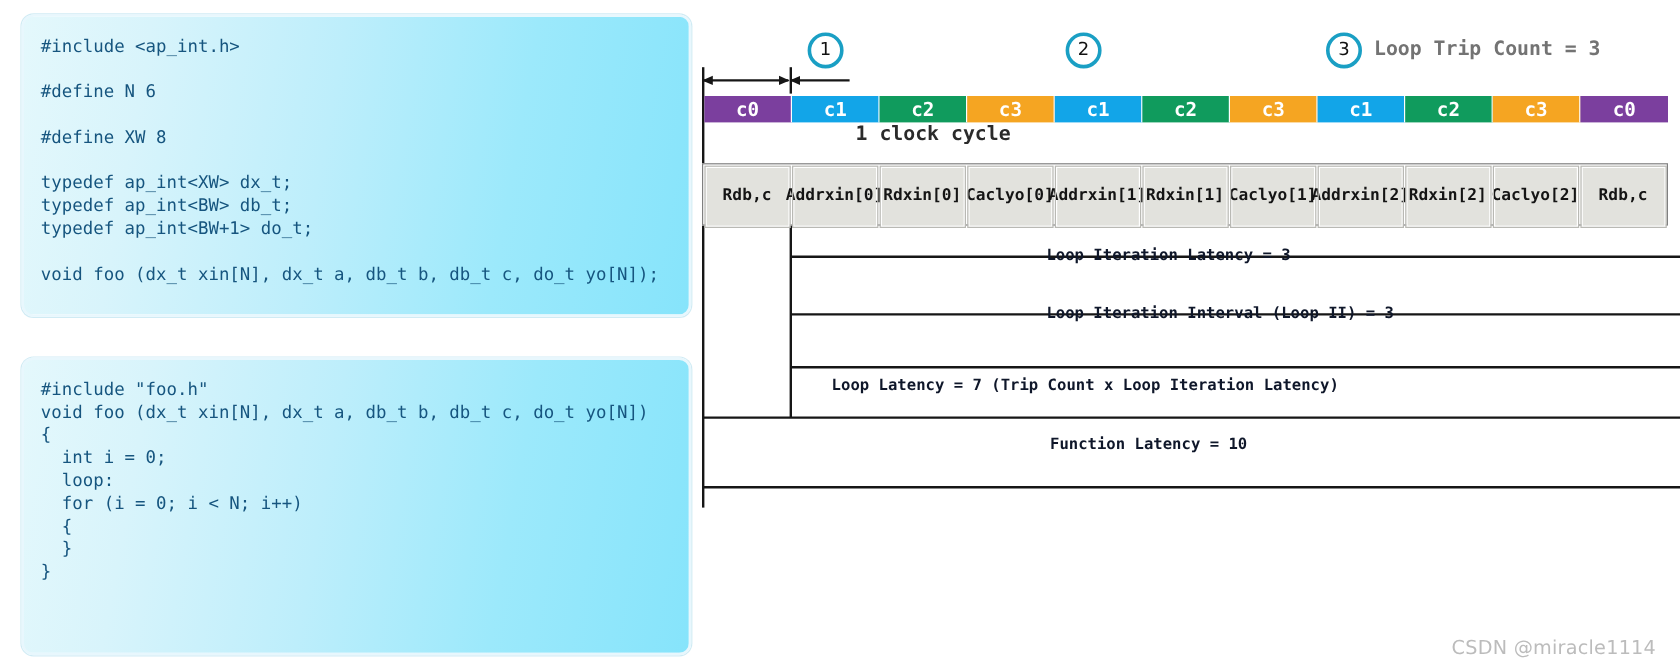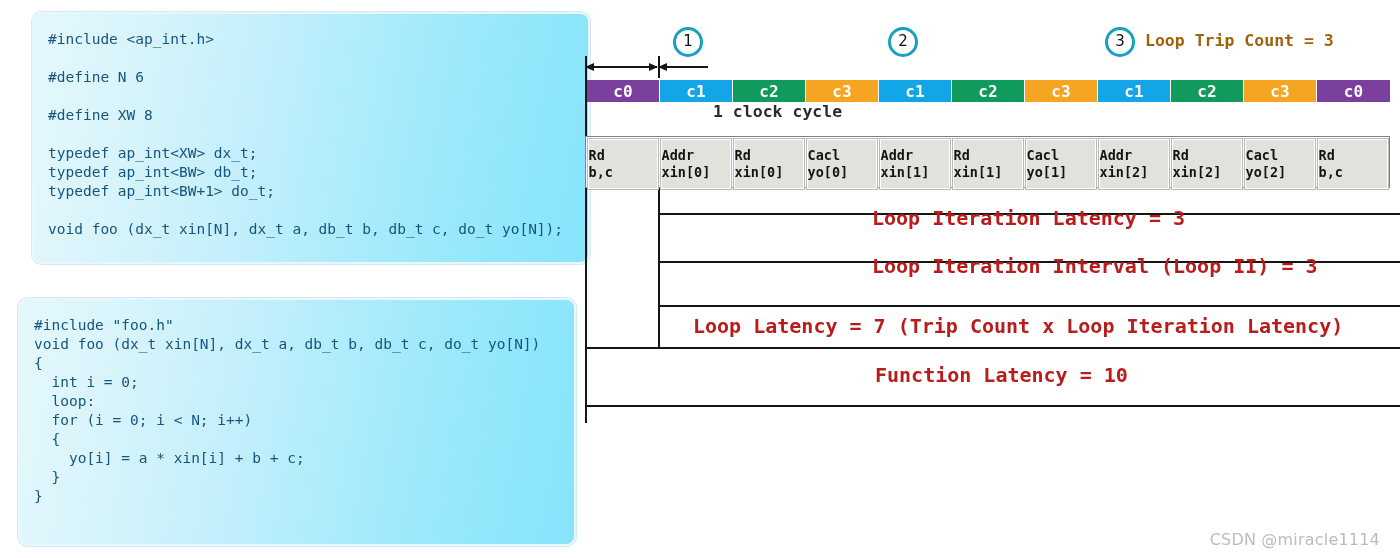--- a/index.html
+++ b/index.html
@@ -33,21 +33,21 @@
     background: linear-gradient(100deg,
                  #e4f8fc 0%,
                  #d8f4fb 18%,
                  #bdeefb 45%,
                  #9ce9fb 72%,
                  #86e4fb 100%);
     box-shadow: 0 0 0 1px rgba(150,210,230,0.45);
     padding: 16px 0 14px 0;
     overflow: hidden;
   }
-  #code-panel-header { top: 0px;   height: 252px; margin-left: 14px; }
+  #code-panel-header { top: 0px;   height: 252px; }
   #code-panel-source { top: 286px; height: 248px; }
 
   .code-line {
     font-family: "DejaVu Sans Mono", monospace;
     font-size: 14.5px;
     line-height: 19px;
     color: #16557f;
     white-space: pre;
     padding-left: 14px;
     letter-spacing: 0px;
@@ -82,21 +82,21 @@
   #step-marker-1 { left: 93px;  top: 27px; }
   #step-marker-2 { left: 308px; top: 27px; }
   #step-marker-3 { left: 525px; top: 27px; }
 
   #trip-count-label {
     position: absolute;
     left: 565px;
     top: 31px;
     font-family: "DejaVu Sans Mono", monospace;
     font-size: 16.5px;
-    color: #a16207;
+    color: #737373;
     white-space: nowrap;
     font-weight: bold;
   }
   #clock-cycle-label {
     position: absolute;
     left: 133px;
     top: 58px;
     font-family: "DejaVu Sans Mono", monospace;
     font-size: 16.5px;
     color: #2b2b2b;
@@ -141,21 +141,22 @@
   }
   .op-cell {
     width: 70px;
     height: 100%;
     box-sizing: border-box;
     margin: 1.5px;
     background: #e2e2dd;
     border: 1.5px solid #ffffff;
     outline: 1px solid #b9b9b4;
     display: flex;
-    flex-direction: column;
+    flex-direction: row;
+    align-items: center;
     justify-content: center;
     font-family: "DejaVu Sans Mono", monospace;
     font-size: 13.5px;
     line-height: 17px;
     color: #141414;
     font-weight: bold;
   }
 
   
   .guide {
@@ -174,22 +175,22 @@
     top: 0;
     width: 812px;
     height: 545px;
     overflow: visible;
     pointer-events: none;
   }
 
   .measure-label {
     position: absolute;
     font-family: "DejaVu Sans Mono", monospace;
-    font-size: 20px;
-    color: #b91c1c;
+    font-size: 13px;
+    color: #0f172a;
     font-weight: bold;
     white-space: nowrap;
   }
   #label-loop-iter-latency  { left: 292px; top: 206px; }
   #label-loop-ii            { left: 292px; top: 254px; }
   #label-loop-latency       { left: 113px; top: 314px; }
   #label-function-latency   { left: 261px; top: 363px; margin-left: 34px; }
   #label-function-ii        { left: 267px; top: 419px; }
 
   
@@ -226,21 +227,20 @@
 
   <div class="code-panel" id="code-panel-source">
     <div class="code-block" id="source-lines">
         <div class="code-line">#include "foo.h"</div>
         <div class="code-line">void foo (dx_t xin[N], dx_t a, db_t b, db_t c, do_t yo[N])</div>
         <div class="code-line">{</div>
         <div class="code-line">  int i = 0;</div>
         <div class="code-line">  loop:</div>
         <div class="code-line">  for (i = 0; i &lt; N; i++)</div>
         <div class="code-line">  {</div>
-        <div class="code-line">    yo[i] = a * xin[i] + b + c;</div>
         <div class="code-line">  }</div>
         <div class="code-line">}</div>
       </div>
   </div>
 
 </div>
 
 <div id="diagram">
 
   <div class="step-marker" id="step-marker-1">1</div>

